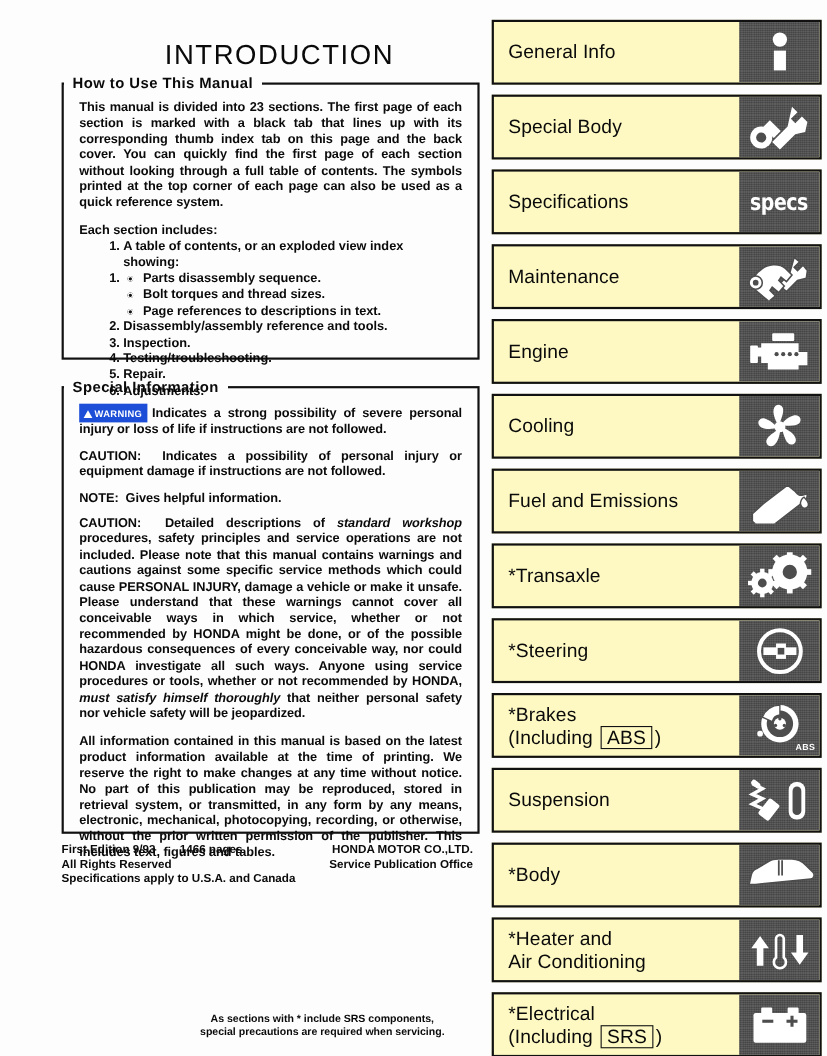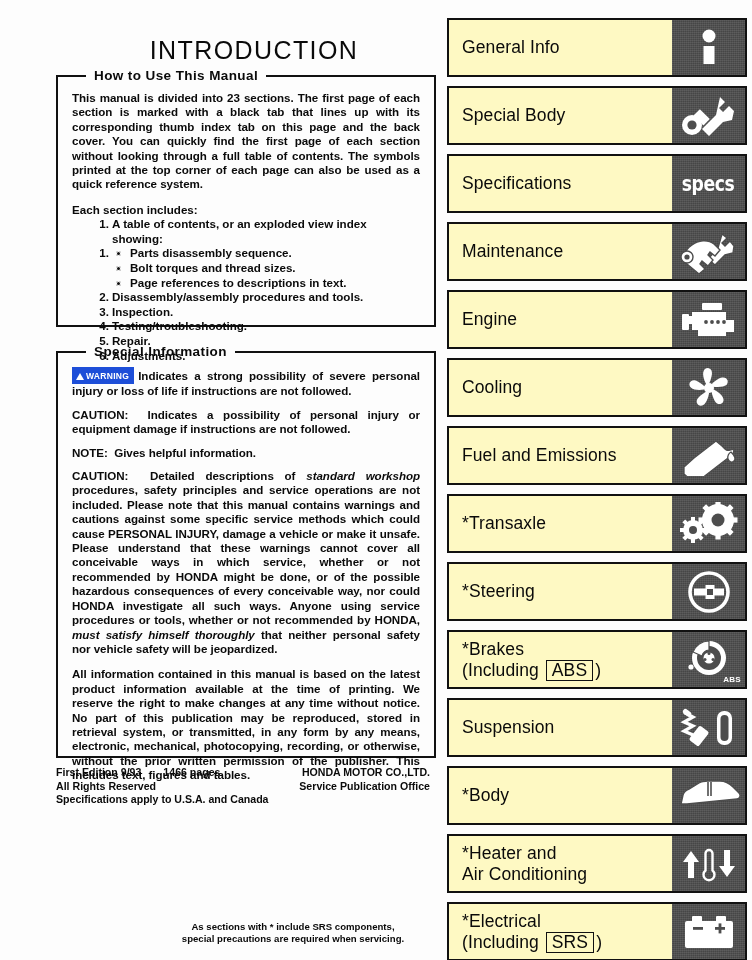--- a/index.html
+++ b/index.html
@@ -39,21 +39,21 @@
   .boxed {
     border: 2px solid #111;
     margin: 0;
     padding: 0;
   }
   .boxed > legend {
     font-size: 13.5px;
     font-weight: bold;
     letter-spacing: 0.4px;
     padding: 0 8px;
-    margin-left: 28px;
+    margin-left: 0;
   }
   .box-inner {
     padding: 8px 14px 12px 14px;
   }
 
   #how-to-box {
     position: absolute;
     top: 68px;
     left: 4px;
     width: 376px;
@@ -263,21 +263,21 @@
       <p class="lead-in">Each section includes:</p>
       <ol class="numbered">
         <li>A table of contents, or an exploded view index showing:</li>
         <li style="list-style:none; counter-increment:none; padding-left:0;">
           <ul class="bulleted">
             <li>Parts disassembly sequence.</li>
             <li>Bolt torques and thread sizes.</li>
             <li>Page references to descriptions in text.</li>
           </ul>
         </li>
-        <li>Disassembly/assembly procedures and tools.</li>
+        <li>Disassembly/assembly reference and tools.</li>
         <li>Inspection.</li>
         <li>Testing/troubleshooting.</li>
         <li>Repair.</li>
         <li>Adjustments.</li>
       </ol>
     </div>
   </fieldset>
 
   <fieldset class="boxed" id="special-box">
     <legend>Special Information</legend>

